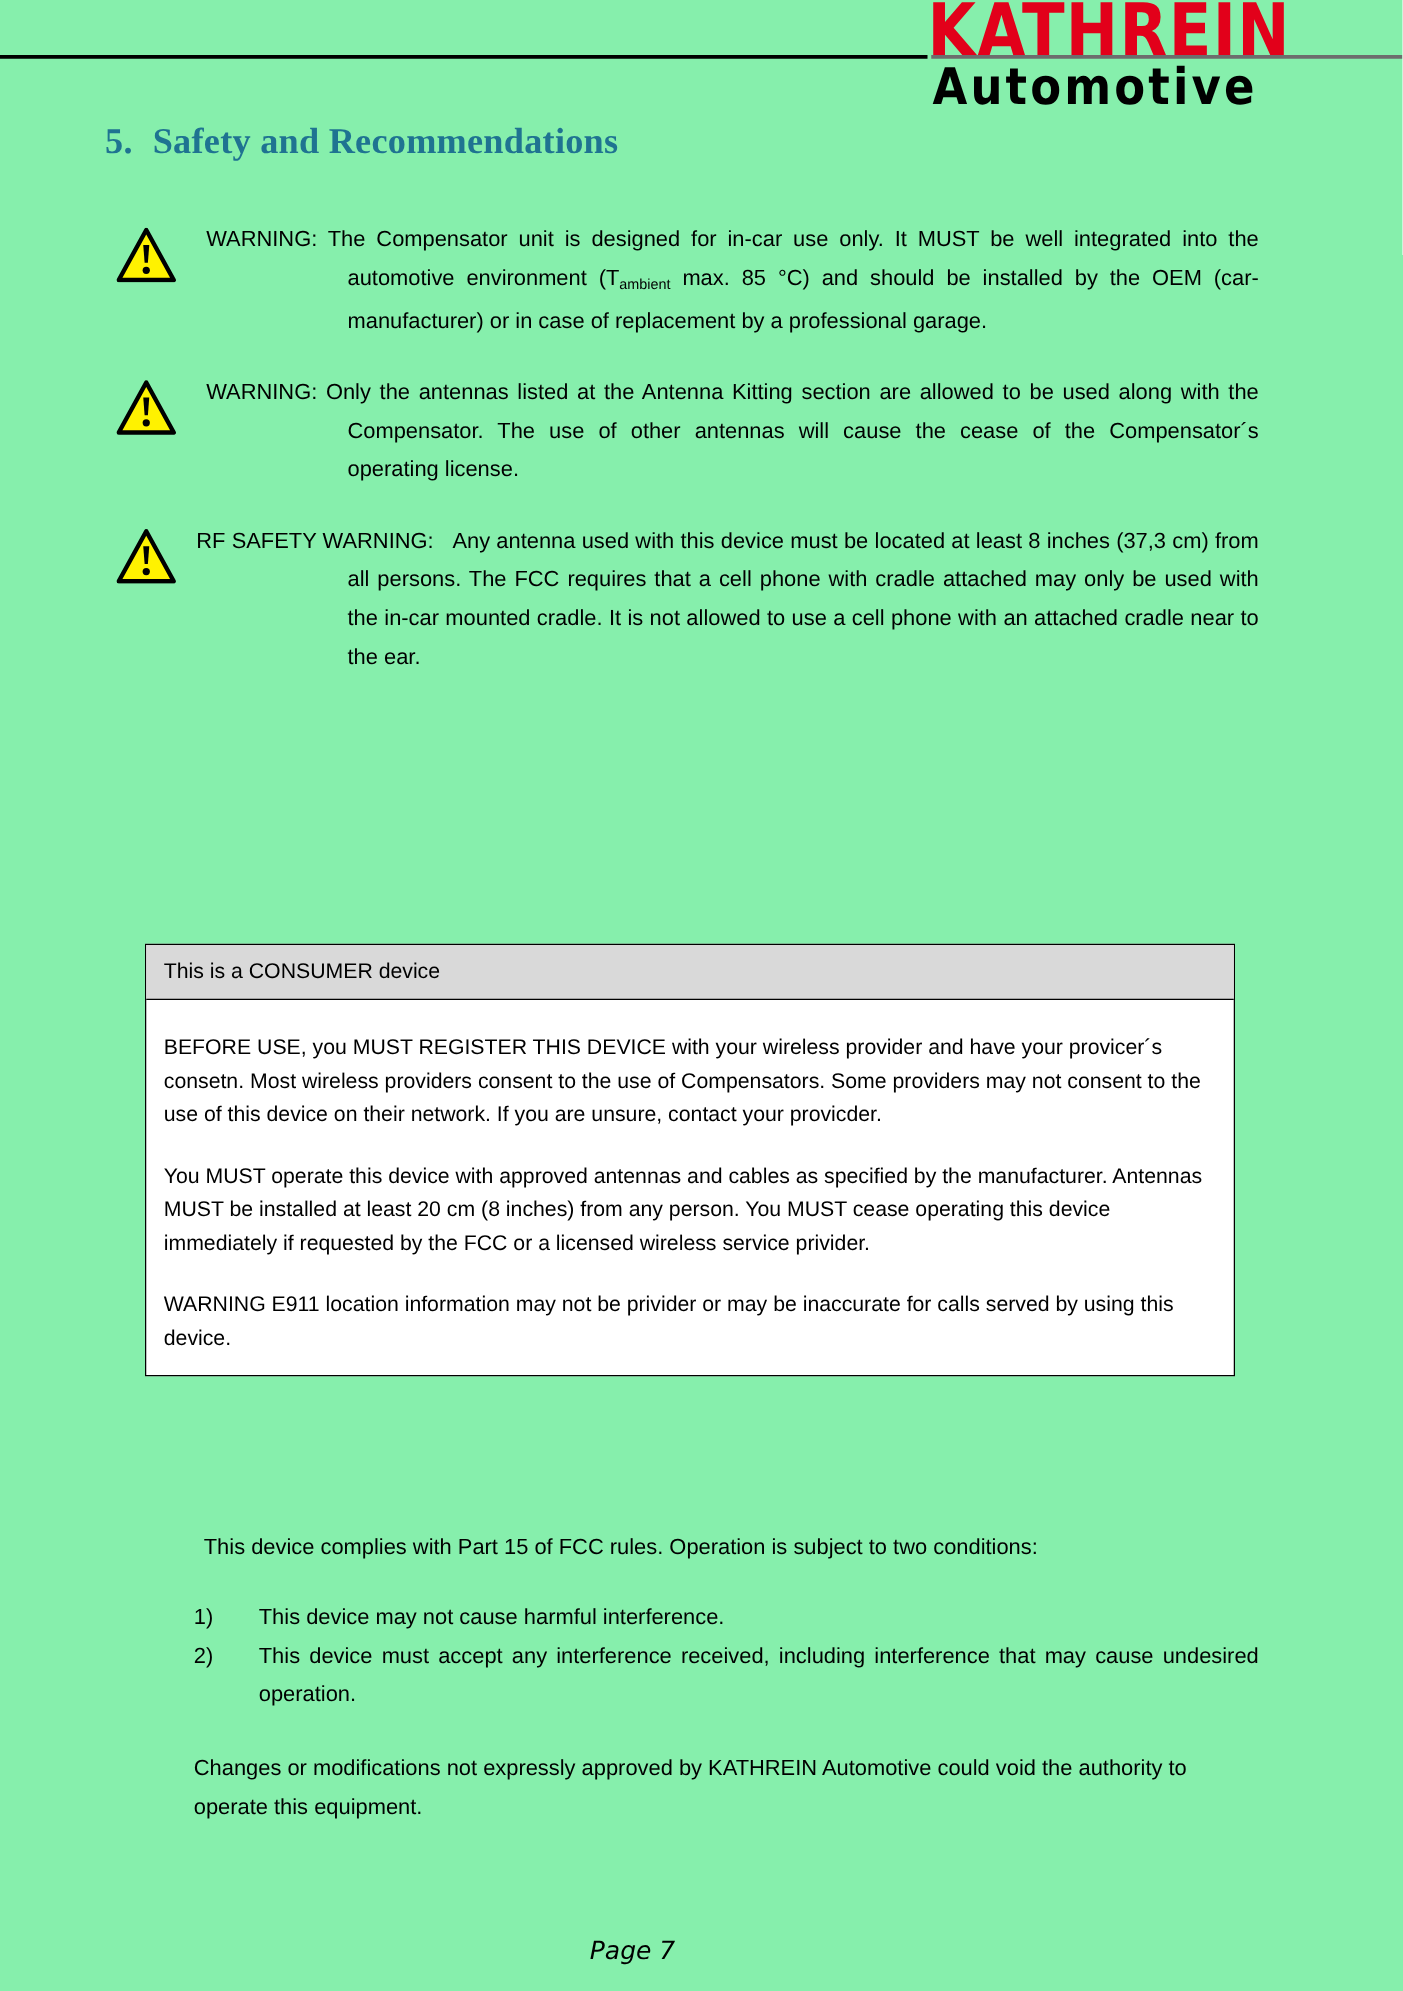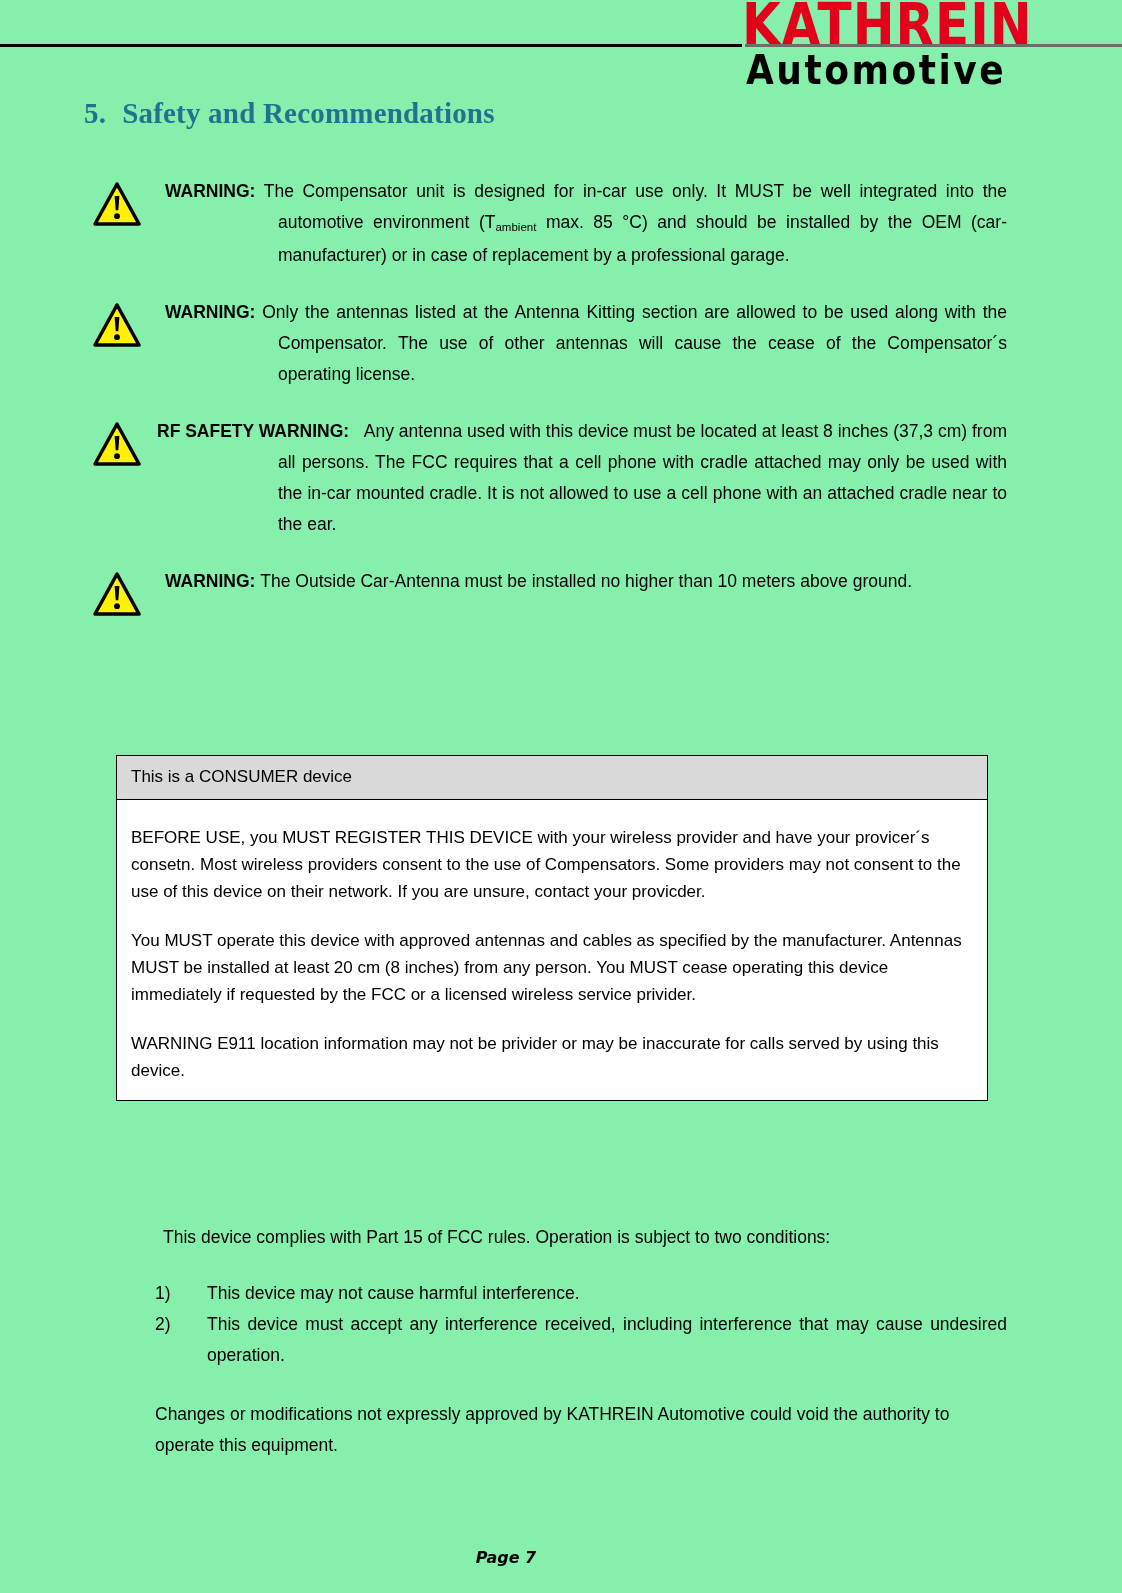--- a/index.html
+++ b/index.html
@@ -113,21 +113,21 @@
   }
   .warn-body {
     margin-left: 165px;
     margin-right: 115px;
     font-size: 17.5px;
     line-height: 31px;
     text-align: justify;
     text-justify: inter-word;
   }
   .warn-label {
-    font-weight: bold;
+    font-weight: normal;
     white-space: nowrap;
     margin-top: 32px;
   }
   .warn-text { }
   .hang {
     display: block;
     padding-left: 113px;
     text-indent: -113px;
   }
   .hang.rf { padding-left: 113px; text-indent: -113px; }
@@ -204,23 +204,23 @@
   }
 
   
   .footer {
     position: absolute;
     left: 0;
     top: 1548px;
     width: 1012px;
     text-align: center;
     font-family: "DejaVu Sans", sans-serif;
-    font-weight: bold;
+    font-weight: normal;
     font-style: italic;
-    font-size: 16px;
+    font-size: 20px;
     color: #000000;
   }
 </style>
 </head>
 <body>
 
 <div class="page">
 
   <div class="header">
     <div class="header-rule"></div>
@@ -276,34 +276,20 @@
           <circle cx="24" cy="34.2" r="2.9" fill="#000000"></circle>
         </svg>
       </span>
       <div class="warn-body" style="margin-left:157px;">
         <span class="hang rf" style="padding-left:121px; text-indent:-121px;">
           <span class="warn-label">RF SAFETY WARNING:</span>&nbsp;&nbsp;&nbsp;<span class="warn-text">Any antenna used with this device must be located at least 8 inches (37,3 cm) from all persons. The FCC requires that a cell phone with cradle attached may only be used with the in-car mounted cradle. It is not allowed to use a cell phone with an attached cradle near to the ear.</span>
         </span>
       </div>
     </div>
 
-    <div class="warn-row" style="margin-top:26px;">
-      <span class="warn-icon">
-        <svg viewBox="0 0 48 44" width="48" height="44" aria-hidden="true">
-          <polygon points="24,2 46,42 2,42" fill="#FFF200" stroke="#000000" stroke-width="3.5" stroke-linejoin="round"></polygon>
-          <path d="M21.6 14 h4.8 l-1.1 14.2 h-2.6 z" fill="#000000"></path>
-          <circle cx="24" cy="34.2" r="2.9" fill="#000000"></circle>
-        </svg>
-      </span>
-      <div class="warn-body">
-        <span class="hang">
-          <span class="warn-label">WARNING:</span>&nbsp;<span class="warn-text">The Outside Car-Antenna must be installed no higher than 10 meters above ground.</span>
-        </span>
-      </div>
-    </div>
 
   </div>
 
   <div class="consumer-box">
     <div class="consumer-head">This is a CONSUMER device</div>
     <div class="consumer-body">
       <p>BEFORE USE, you MUST REGISTER THIS DEVICE with your wireless provider and have your provicer´s consetn. Most wireless providers consent to the use of Compensators. Some providers may not consent to the use of this device on their network. If you are unsure, contact your provicder.</p>
       <p>You MUST operate this device with approved antennas and cables as specified by the manufacturer. Antennas MUST be installed at least 20 cm (8 inches) from any person. You MUST cease operating this device immediately if requested by the FCC or a licensed wireless service privider.</p>
       <p>WARNING E911 location information may not be privider or may be inaccurate for calls served by using this device.</p>
     </div>

